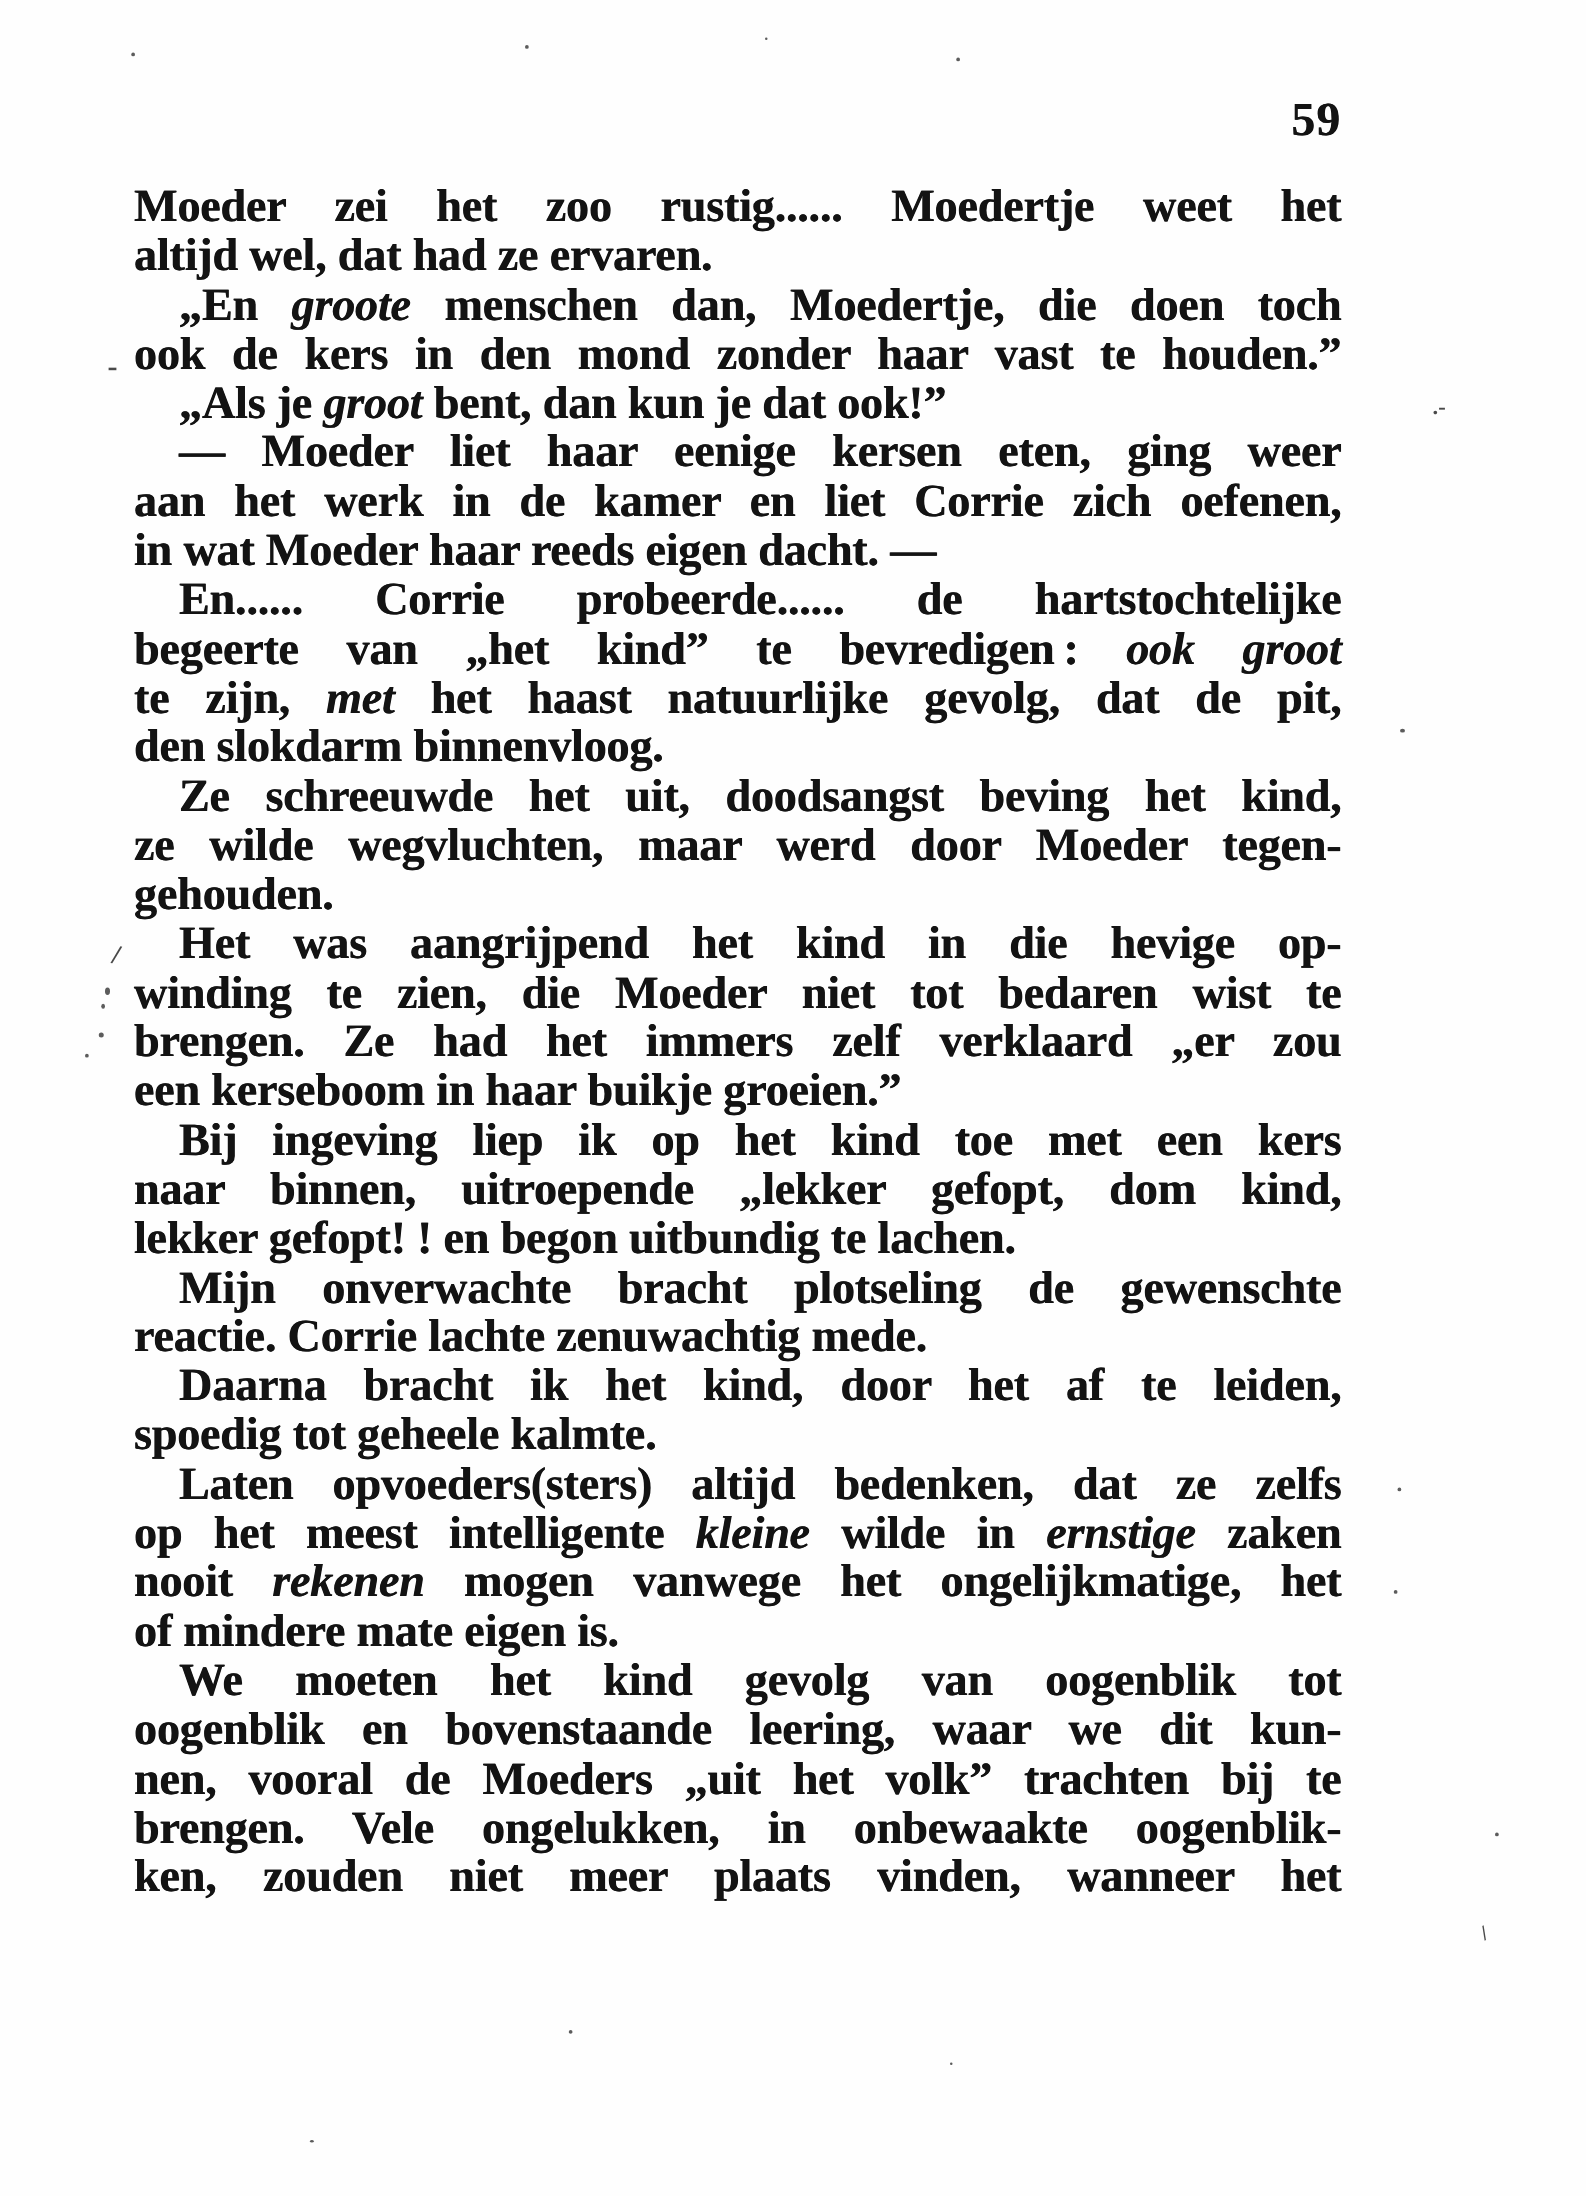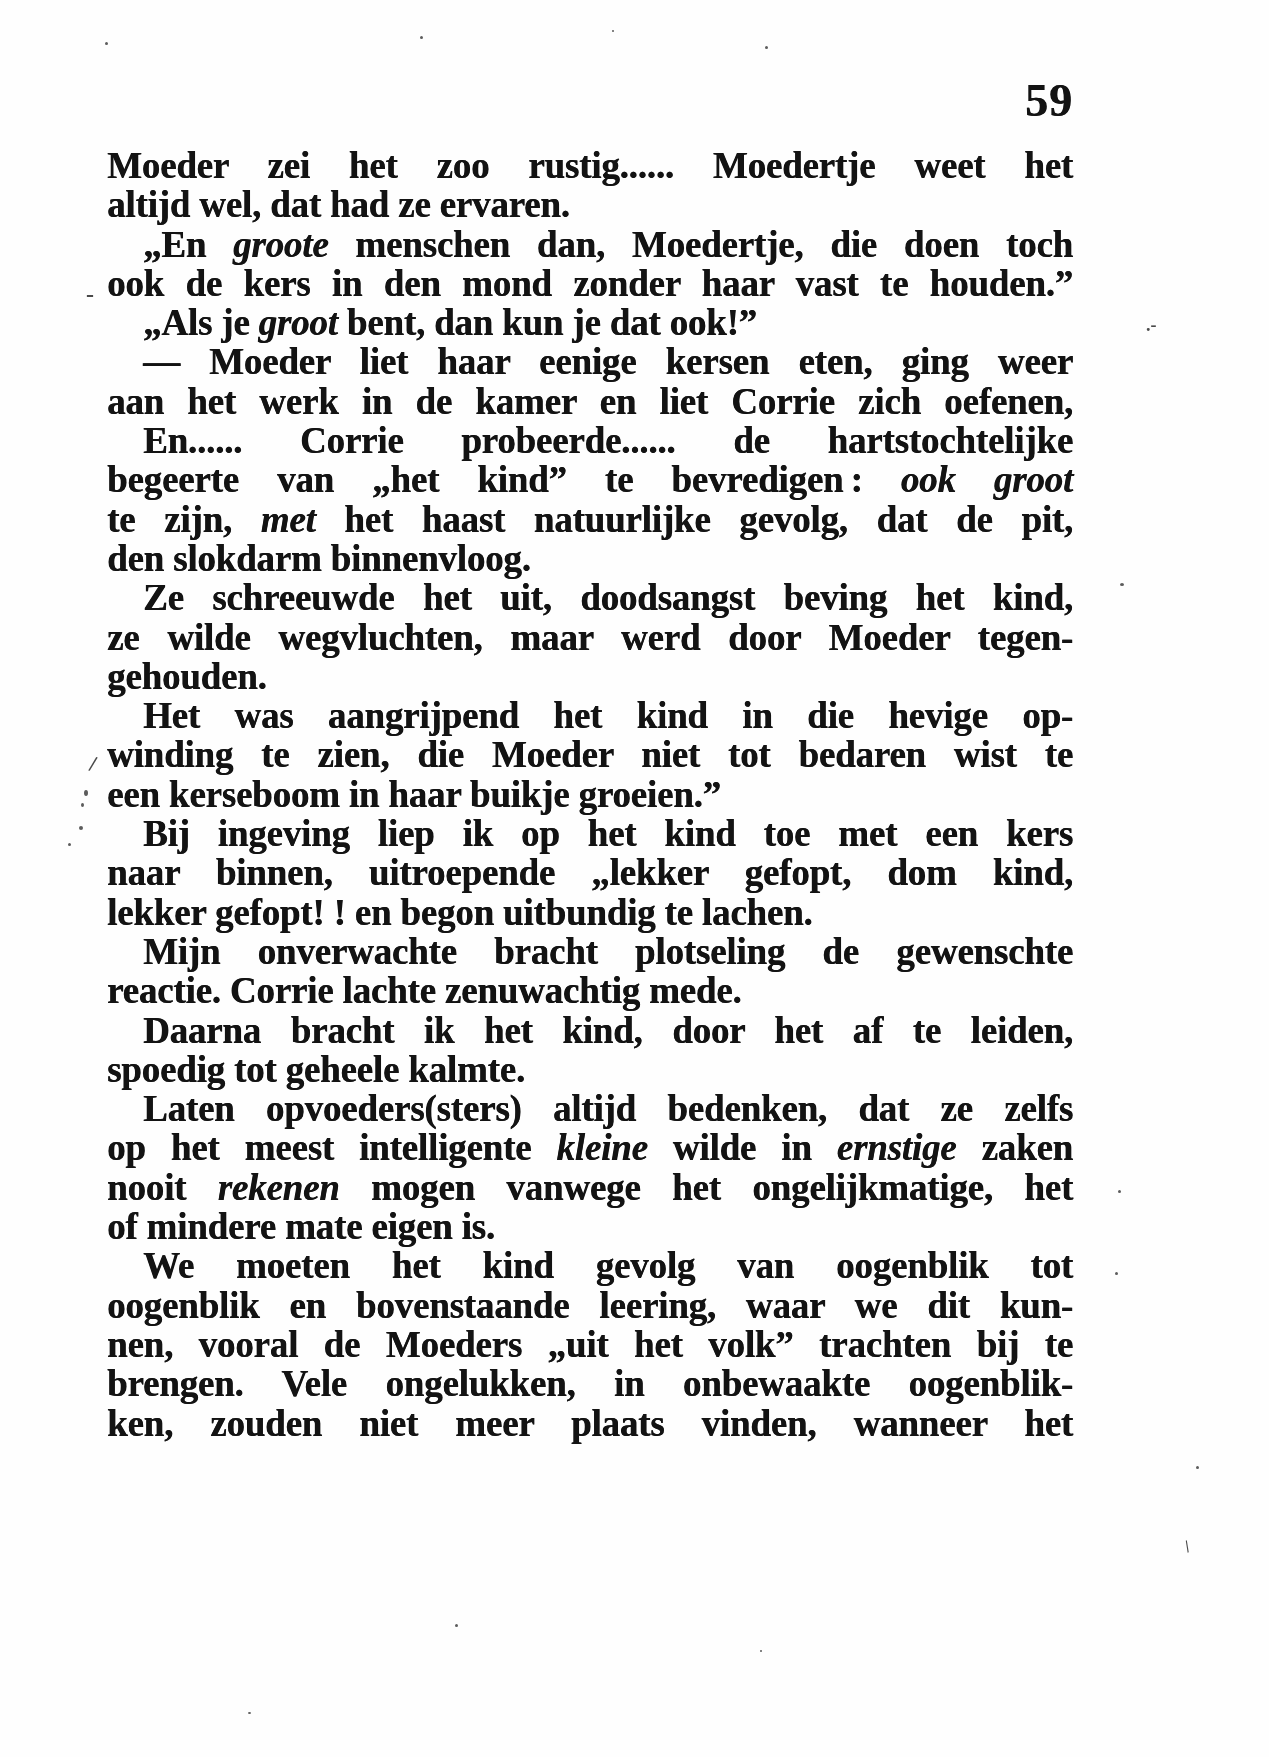--- a/index.html
+++ b/index.html
@@ -15,21 +15,21 @@
     overflow: hidden;
     color: #131313;
     font-family: "Liberation Serif", "DejaVu Serif", serif;
   }
   .page-number {
     position: absolute;
     top: 74px;
     left: 963px;
     width: 110px;
     text-align: right;
-    font-size: 46px;
+    font-size: 38px;
     font-weight: bold;
     letter-spacing: 1px;
     text-shadow: 0.4px 0 0 currentColor;
   }
   .text-block {
     position: absolute;
     left: 107px;
     top: 146px;
     width: 966px;
   }
@@ -73,29 +73,31 @@
   <div class="page-number">59</div>
 
   <div class="text-block">
       <div class="line just"><span>Moeder zei het zoo rustig...... Moedertje weet het</span></div>
       <div class="line"><span>altijd wel, dat had ze ervaren.</span></div>
       <div class="line ind just"><span>„En </span><span class="it">groote</span><span> menschen dan, Moedertje, die doen toch</span></div>
       <div class="line just"><span>ook de kers in den mond zonder haar vast te houden.”</span></div>
       <div class="line ind"><span>„Als je </span><span class="it">groot</span><span> bent, dan kun je dat ook!”</span></div>
       <div class="line ind just"><span>— Moeder liet haar eenige kersen eten, ging weer</span></div>
       <div class="line just"><span>aan het werk in de kamer en liet Corrie zich oefenen,</span></div>
+      <div class="line"><span>in wat Moeder haar reeds eigen dacht. —</span></div>
       <div class="line ind just"><span>En...... Corrie probeerde...... de hartstochtelijke</span></div>
       <div class="line just"><span>begeerte van „het kind” te bevredigen : </span><span class="it">ook groot</span></div>
       <div class="line just"><span>te zijn, </span><span class="it">met</span><span> het haast natuurlijke gevolg, dat de pit,</span></div>
       <div class="line"><span>den slokdarm binnenvloog.</span></div>
       <div class="line ind just"><span>Ze schreeuwde het uit, doodsangst beving het kind,</span></div>
       <div class="line just"><span>ze wilde wegvluchten, maar werd door Moeder tegen-</span></div>
       <div class="line"><span>gehouden.</span></div>
       <div class="line ind just"><span>Het was aangrijpend het kind in die hevige op-</span></div>
       <div class="line just"><span>winding te zien, die Moeder niet tot bedaren wist te</span></div>
+      <div class="line just"><span>brengen. Ze had het immers zelf verklaard „er zou</span></div>
       <div class="line"><span>een kerseboom in haar buikje groeien.”</span></div>
       <div class="line ind just"><span>Bij ingeving liep ik op het kind toe met een kers</span></div>
       <div class="line just"><span>naar binnen, uitroepende „lekker gefopt, dom kind,</span></div>
       <div class="line"><span>lekker gefopt! ! en begon uitbundig te lachen.</span></div>
       <div class="line ind just"><span>Mijn onverwachte bracht plotseling de gewenschte</span></div>
       <div class="line"><span>reactie. Corrie lachte zenuwachtig mede.</span></div>
       <div class="line ind just"><span>Daarna bracht ik het kind, door het af te leiden,</span></div>
       <div class="line"><span>spoedig tot geheele kalmte.</span></div>
       <div class="line ind just"><span>Laten opvoeders(sters) altijd bedenken, dat ze zelfs</span></div>
       <div class="line just"><span>op het meest intelligente </span><span class="it">kleine</span><span> wilde in </span><span class="it">ernstige</span><span> zaken</span></div>

